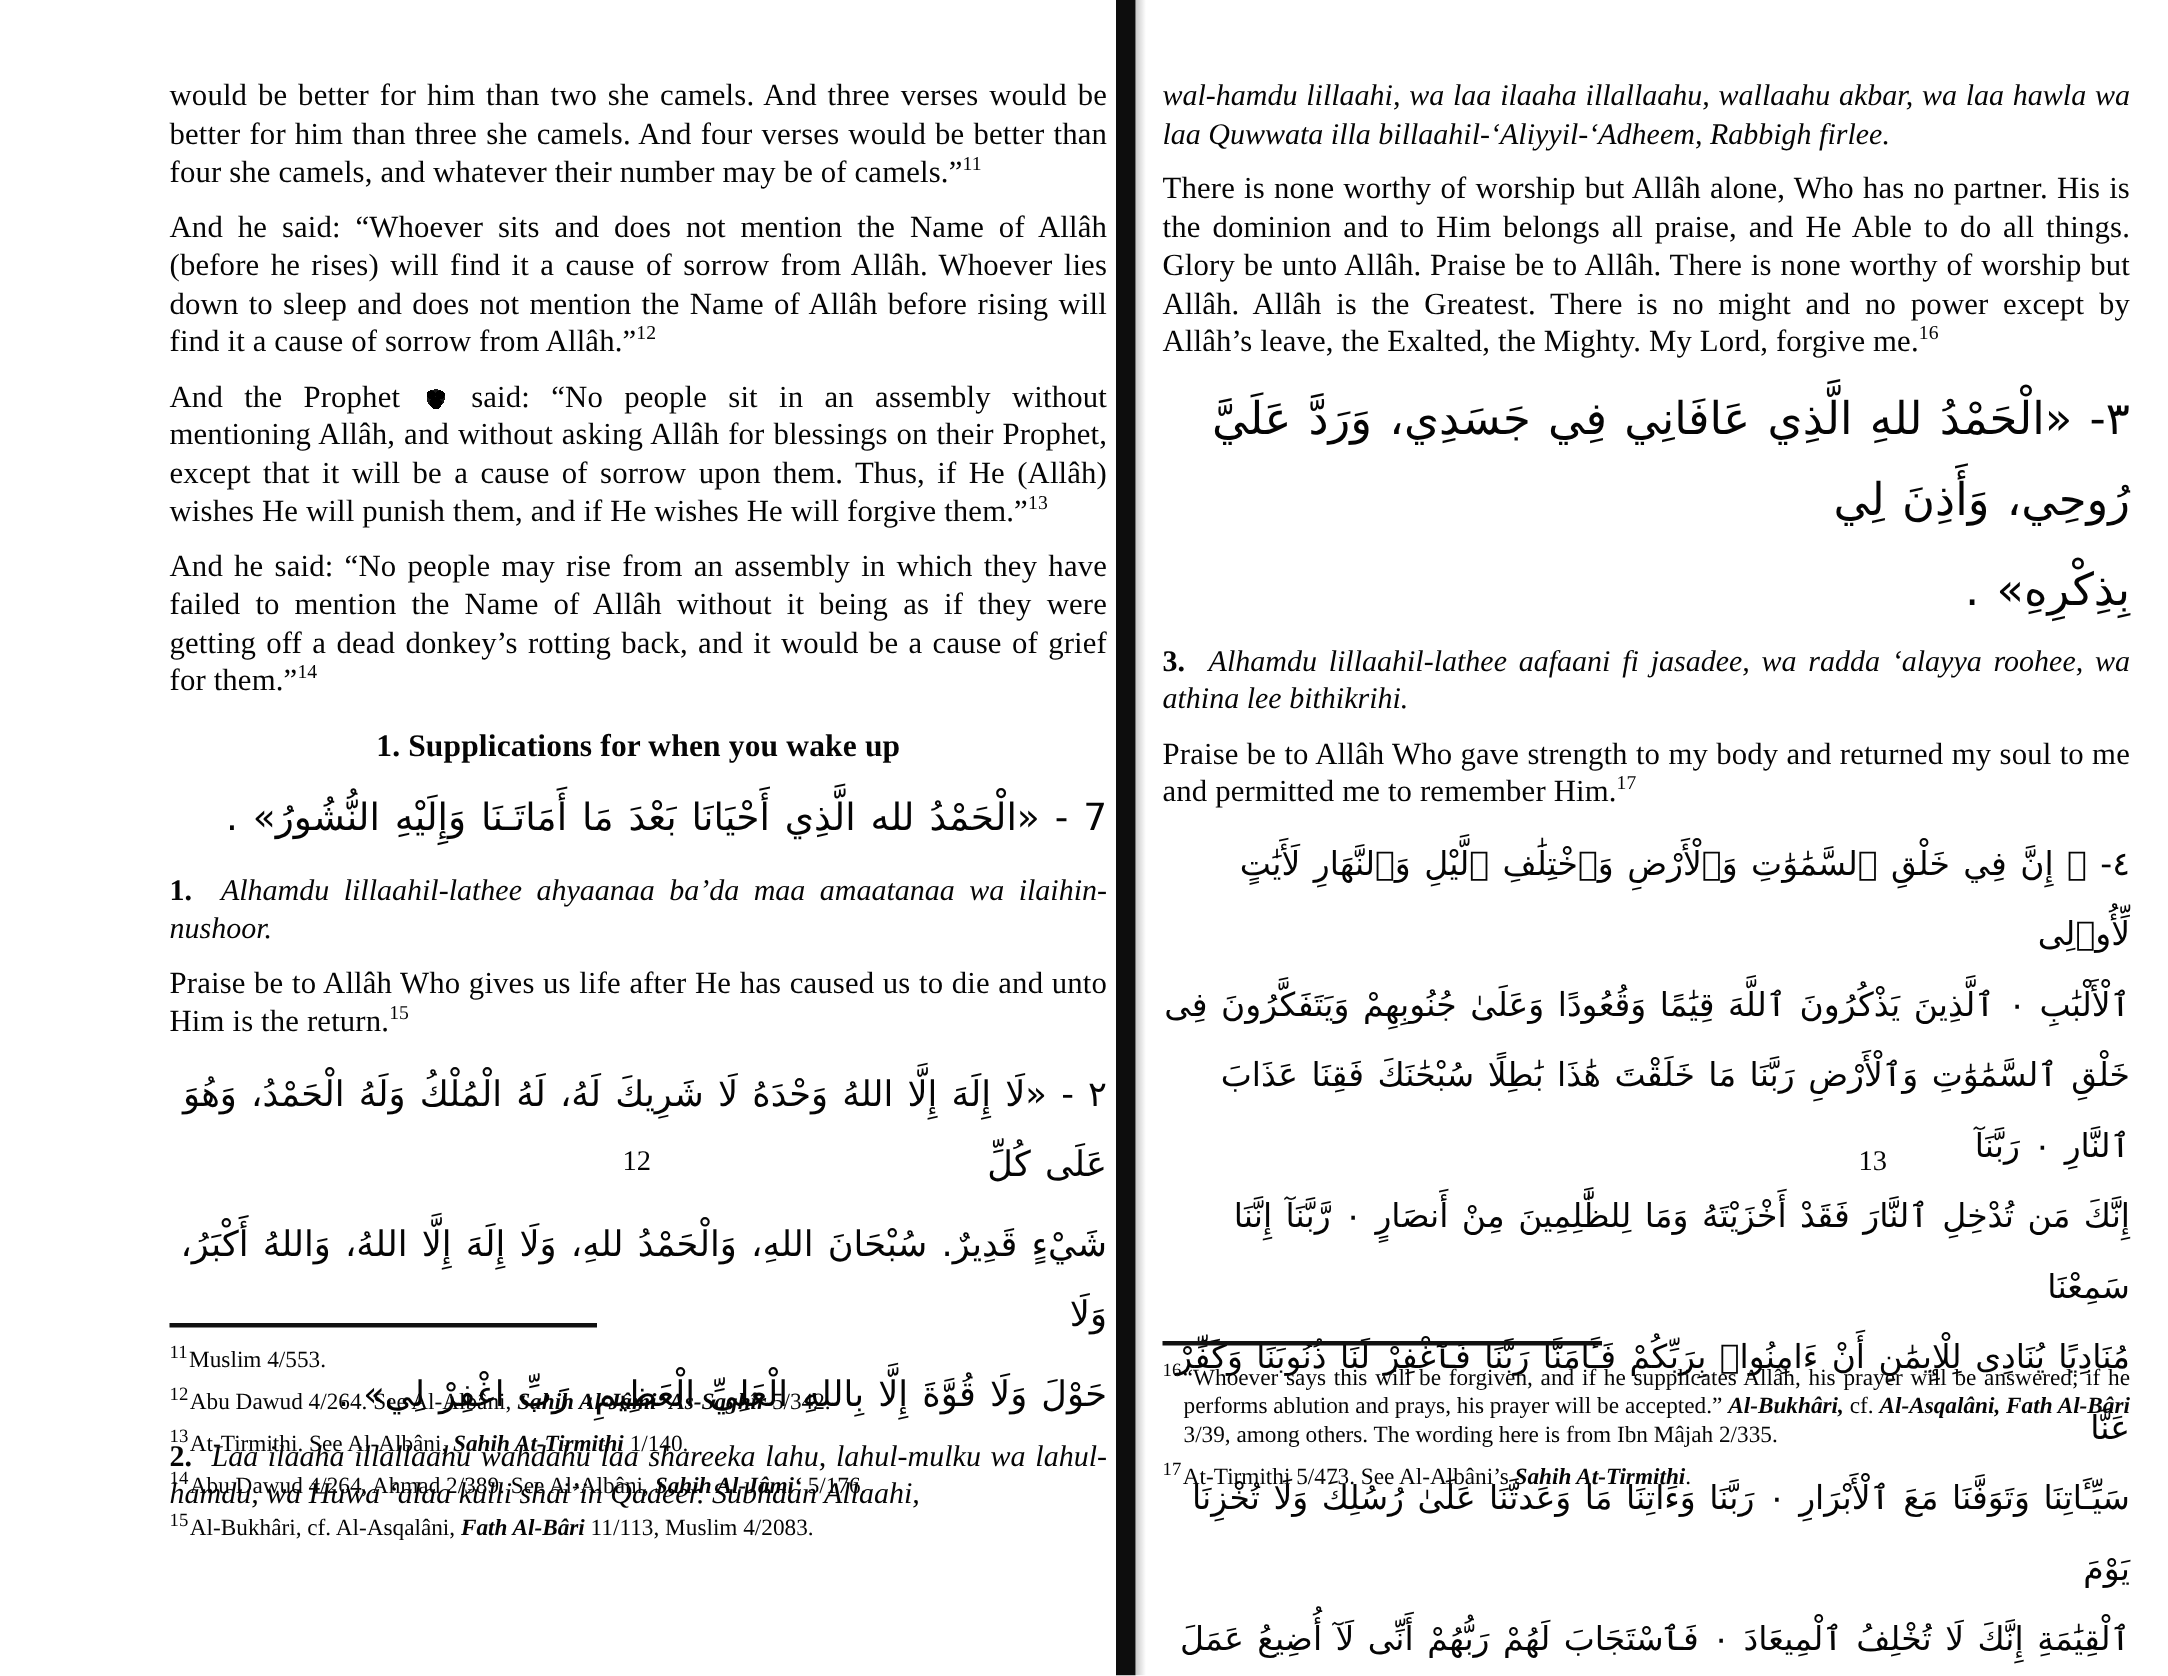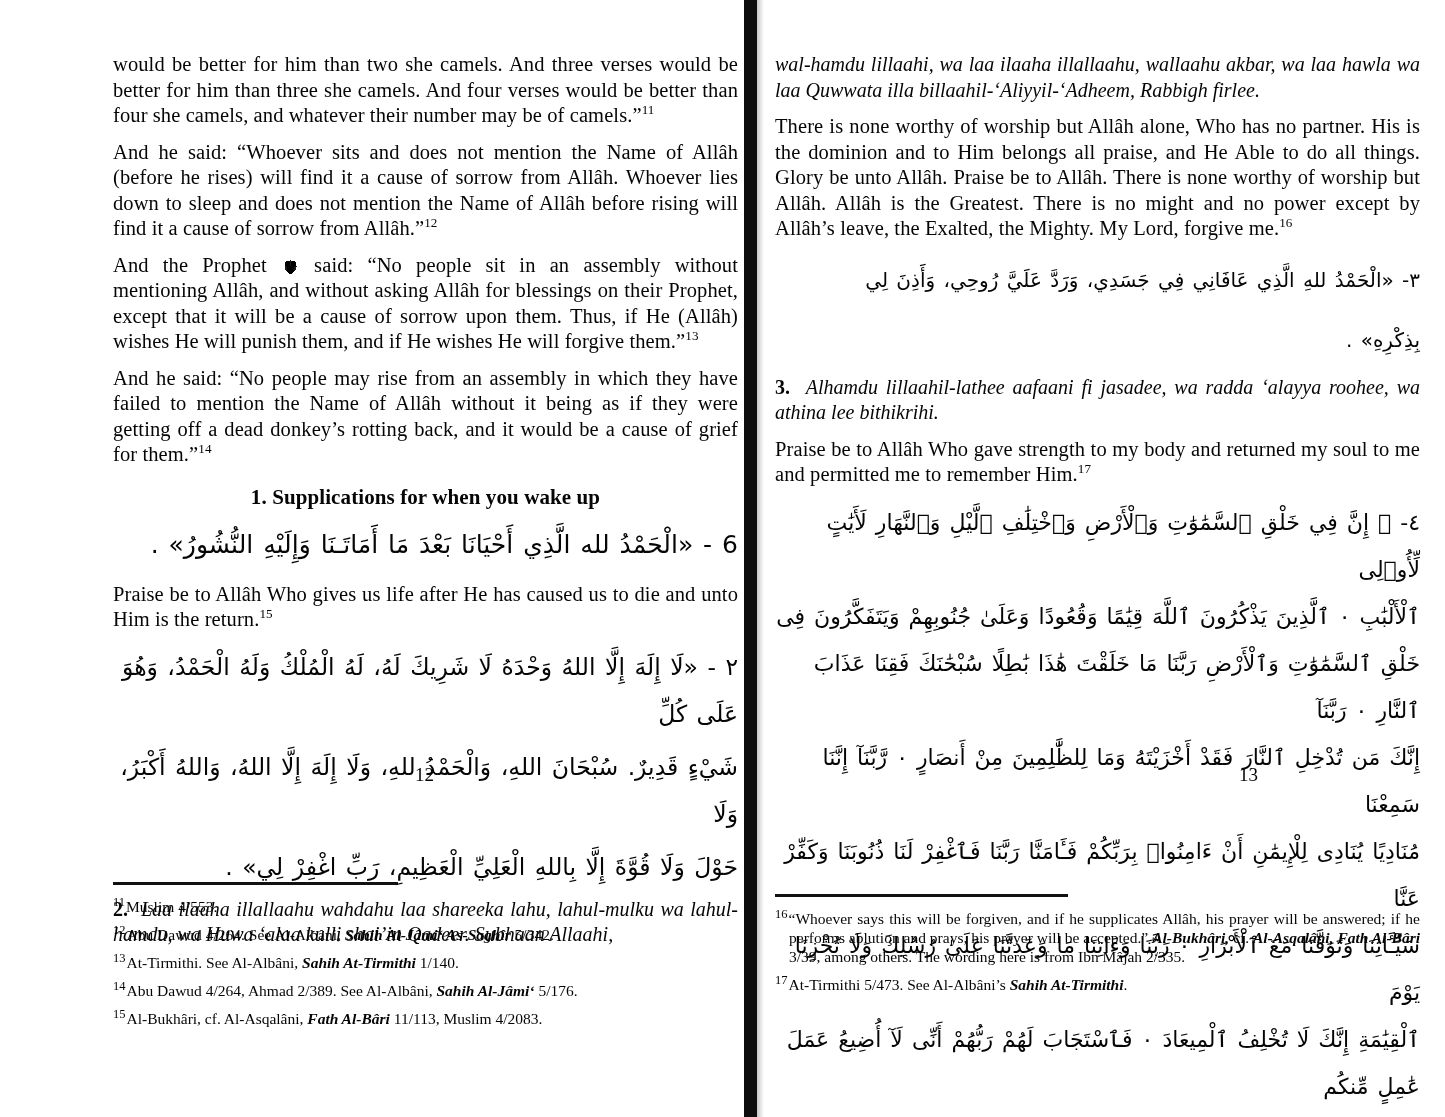--- a/index.html
+++ b/index.html
@@ -63,21 +63,21 @@
     direction:rtl;
     text-align:right;
     font-family:"DejaVu Sans","Liberation Sans",sans-serif;
     font-size:25px;
     line-height:50px;
     margin:6px 0 12px 0;
     word-spacing:2px;
   }
   .arabic.tight{line-height:47px;font-size:23.5px;}
   .arabic.quran{font-size:22px;line-height:47px;letter-spacing:0px;}
-  .arabic.dua3{font-size:20px;line-height:54px;}
+  .arabic.dua3{font-size:30px;line-height:54px;}
 
   sup{font-size:0.64em;line-height:0;vertical-align:super;}
 
   .fn-zone{position:absolute;left:0;right:0;}
   .fn-rule{
     height:3px;background:#111;border:0;margin:0 0 12px 0;
   }
   .fn-rule-left{width:285px;}
   .fn-rule-right{width:293px;}
   .fn{
@@ -119,22 +119,23 @@
       <p class="body-text"><span>would be better for him than two she camels. And three verses would be better for him than three she camels. And four verses would be better than four she camels, and whatever their number may be of camels.”</span><sup>11</sup></p>
 
       <p class="body-text"><span>And he said: “Whoever sits and does not mention the Name of Allâh (before he rises) will find it a cause of sorrow from Allâh. Whoever lies down to sleep and does not mention the Name of Allâh before rising will find it a cause of sorrow from Allâh.”</span><sup>12</sup></p>
 
       <p class="body-text"><span>And the Prophet</span> <span class="salawat"></span> <span>said: “No people sit  in an assembly without mentioning Allâh, and without  asking Allâh for blessings on their Prophet,  except that it will be a cause of sorrow upon them. Thus, if He (Allâh) wishes He will punish  them, and if He wishes He will forgive them.”</span><sup>13</sup></p>
 
       <p class="body-text last"><span>And he said: “No people may rise from an assembly in which they have failed to mention the Name of Allâh without it being as if they were getting off a dead donkey’s rotting back, and it would be a cause of grief for them.”</span><sup>14</sup></p>
 
       <h2 class="heading">1. Supplications for when you wake up</h2>
 
-      <p class="arabic">6 - «الْحَمْدُ لله الَّذِي أَحْيَانَا بَعْدَ مَا أَمَاتَـنَا وَإِلَيْهِ النُّشُورُ» .</p>
-
+      <p class="arabic">7 - «الْحَمْدُ لله الَّذِي أَحْيَانَا بَعْدَ مَا أَمَاتَـنَا وَإِلَيْهِ النُّشُورُ» .</p>
+
+      <p class="translit"><span class="num">1.</span>&nbsp;&nbsp;<span>Alhamdu lillaahil-lathee ahyaanaa ba’da maa amaatanaa wa ilaihin-nushoor.</span></p>
 
       <p class="body-text"><span>Praise be to Allâh Who gives  us life after He has caused us to die and unto Him is the return.</span><sup>15</sup></p>
 
       <p class="arabic tight" style="margin-bottom:0">٢ - «لَا إِلَهَ إِلَّا اللهُ وَحْدَهُ لَا شَرِيكَ لَهُ، لَهُ الْمُلْكُ وَلَهُ الْحَمْدُ، وَهُوَ عَلَى كُلِّ</p>
       <p class="arabic tight" style="margin-bottom:0">شَيْءٍ قَدِيرٌ. سُبْحَانَ اللهِ، وَالْحَمْدُ للهِ، وَلَا إِلَهَ إِلَّا اللهُ، وَاللهُ أَكْبَرُ، وَلَا</p>
       <p class="arabic tight" style="margin-bottom:6px">حَوْلَ وَلَا قُوَّةَ إِلَّا بِاللهِ الْعَلِيِّ الْعَظِيمِ، رَبِّ اغْفِرْ لِي» .</p>
 
       <p class="translit"><span class="num">2.</span>&nbsp;&nbsp;<span>Laa ilaaha illallaahu wahdahu laa shareeka lahu, lahul-mulku wa lahul-hamdu,  wa Huwa ‘alaa kulli shai’in Qadeer. Subhaan Allaahi,</span></p>
     </div>
 

